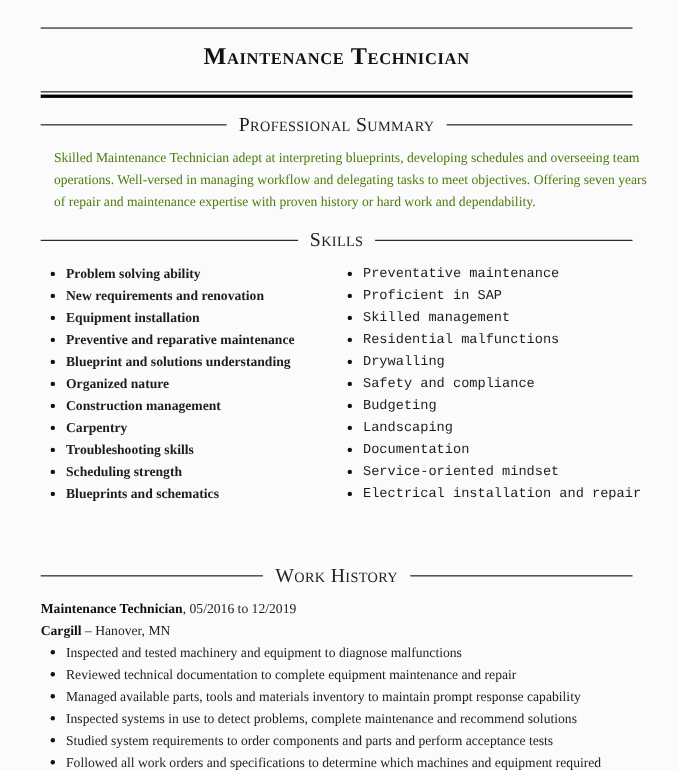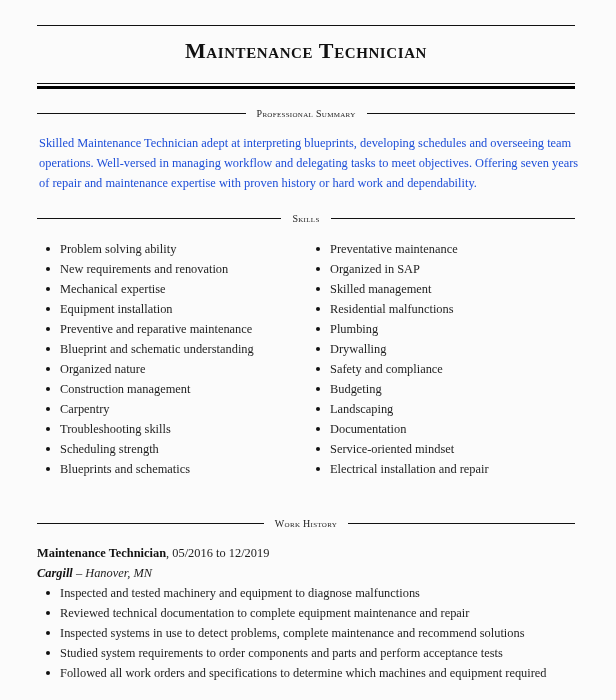--- a/index.html
+++ b/index.html
@@ -58,33 +58,33 @@
       display: flex;
       align-items: center;
     }
     .section-head .line {
       flex: 1;
       height: 1px;
       background: #111;
     }
     .section-head .label {
       padding: 0 11px;
-      font-size: 10px;
+      font-size: 18px;
       font-variant: small-caps;
       letter-spacing: 0.3px;
       color: #222;
       white-space: nowrap;
     }
     .summary {
       position: absolute;
-      left: 2px; top: 133px;
+      left: 12px; top: 133px;
       width: 540px;
       font-size: 12.4px;
       line-height: 20px;
-      color: #1d4ed8;
+      color: #4d7c0f;
     }
     ul.skills {
       position: absolute;
       list-style: none;
       margin: 0; padding: 0;
       font-size: 12.4px;
       line-height: 20px;
       color: #1d1d1d;
     }
     ul.skills li, ul.duties li {
@@ -109,21 +109,20 @@
       color: #1d1d1d;
       white-space: nowrap;
     }
     .job-company-line {
       position: absolute;
       left: 0; top: 563px;
       font-size: 12.4px;
       line-height: 20px;
       color: #1d1d1d;
       white-space: nowrap;
-      font-style: italic;
     }
     b { font-weight: bold; color: #111; }
     ul.duties {
       position: absolute;
       left: 0; top: 583px;
       list-style: none;
       margin: 0; padding: 0;
       font-size: 12.4px;
       line-height: 20px;
       color: #1d1d1d;
@@ -145,41 +144,39 @@
   </div>
 
   <div class="summary">Skilled Maintenance Technician adept at interpreting blueprints, developing schedules and overseeing team operations. Well-versed in managing workflow and delegating tasks to meet objectives. Offering seven years of repair and maintenance expertise with proven history or hard work and dependability.</div>
 
   <div class="section-head" style="top:209px;">
     <div class="line"></div>
     <div class="label">Skills</div>
     <div class="line"></div>
   </div>
 
-  <ul class="skills" style="left:0; top:239px;">
+  <ul class="skills" style="left:0; top:239px;font-weight:bold;">
     <li>Problem solving ability</li>
     <li>New requirements and renovation</li>
-    <li>Mechanical expertise</li>
     <li>Equipment installation</li>
     <li>Preventive and reparative maintenance</li>
-    <li>Blueprint and schematic understanding</li>
+    <li>Blueprint and solutions understanding</li>
     <li>Organized nature</li>
     <li>Construction management</li>
     <li>Carpentry</li>
     <li>Troubleshooting skills</li>
     <li>Scheduling strength</li>
     <li>Blueprints and schematics</li>
   </ul>
 
-  <ul class="skills" style="left:270px; top:239px;">
+  <ul class="skills" style="left:270px; top:239px;font-family:Liberation Mono, monospace;">
     <li>Preventative maintenance</li>
-    <li>Organized in SAP</li>
+    <li>Proficient in SAP</li>
     <li>Skilled management</li>
     <li>Residential malfunctions</li>
-    <li>Plumbing</li>
     <li>Drywalling</li>
     <li>Safety and compliance</li>
     <li>Budgeting</li>
     <li>Landscaping</li>
     <li>Documentation</li>
     <li>Service-oriented mindset</li>
     <li>Electrical installation and repair</li>
   </ul>
 
   <div class="section-head" style="top:514px;">
@@ -191,17 +188,18 @@
   <div class="job-title-line">
     <b>Maintenance Technician</b><span>, 05/2016 to 12/2019</span>
   </div>
   <div class="job-company-line">
     <b>Cargill</b><span> – Hanover, MN</span>
   </div>
 
   <ul class="duties">
     <li>Inspected and tested machinery and equipment to diagnose malfunctions</li>
     <li>Reviewed technical documentation to complete equipment maintenance and repair</li>
+    <li>Managed available parts, tools and materials inventory to maintain prompt response capability</li>
     <li>Inspected systems in use to detect problems, complete maintenance and recommend solutions</li>
     <li>Studied system requirements to order components and parts and perform acceptance tests</li>
     <li>Followed all work orders and specifications to determine which machines and equipment required</li>
   </ul>
 </div>
 
 </body></html>

